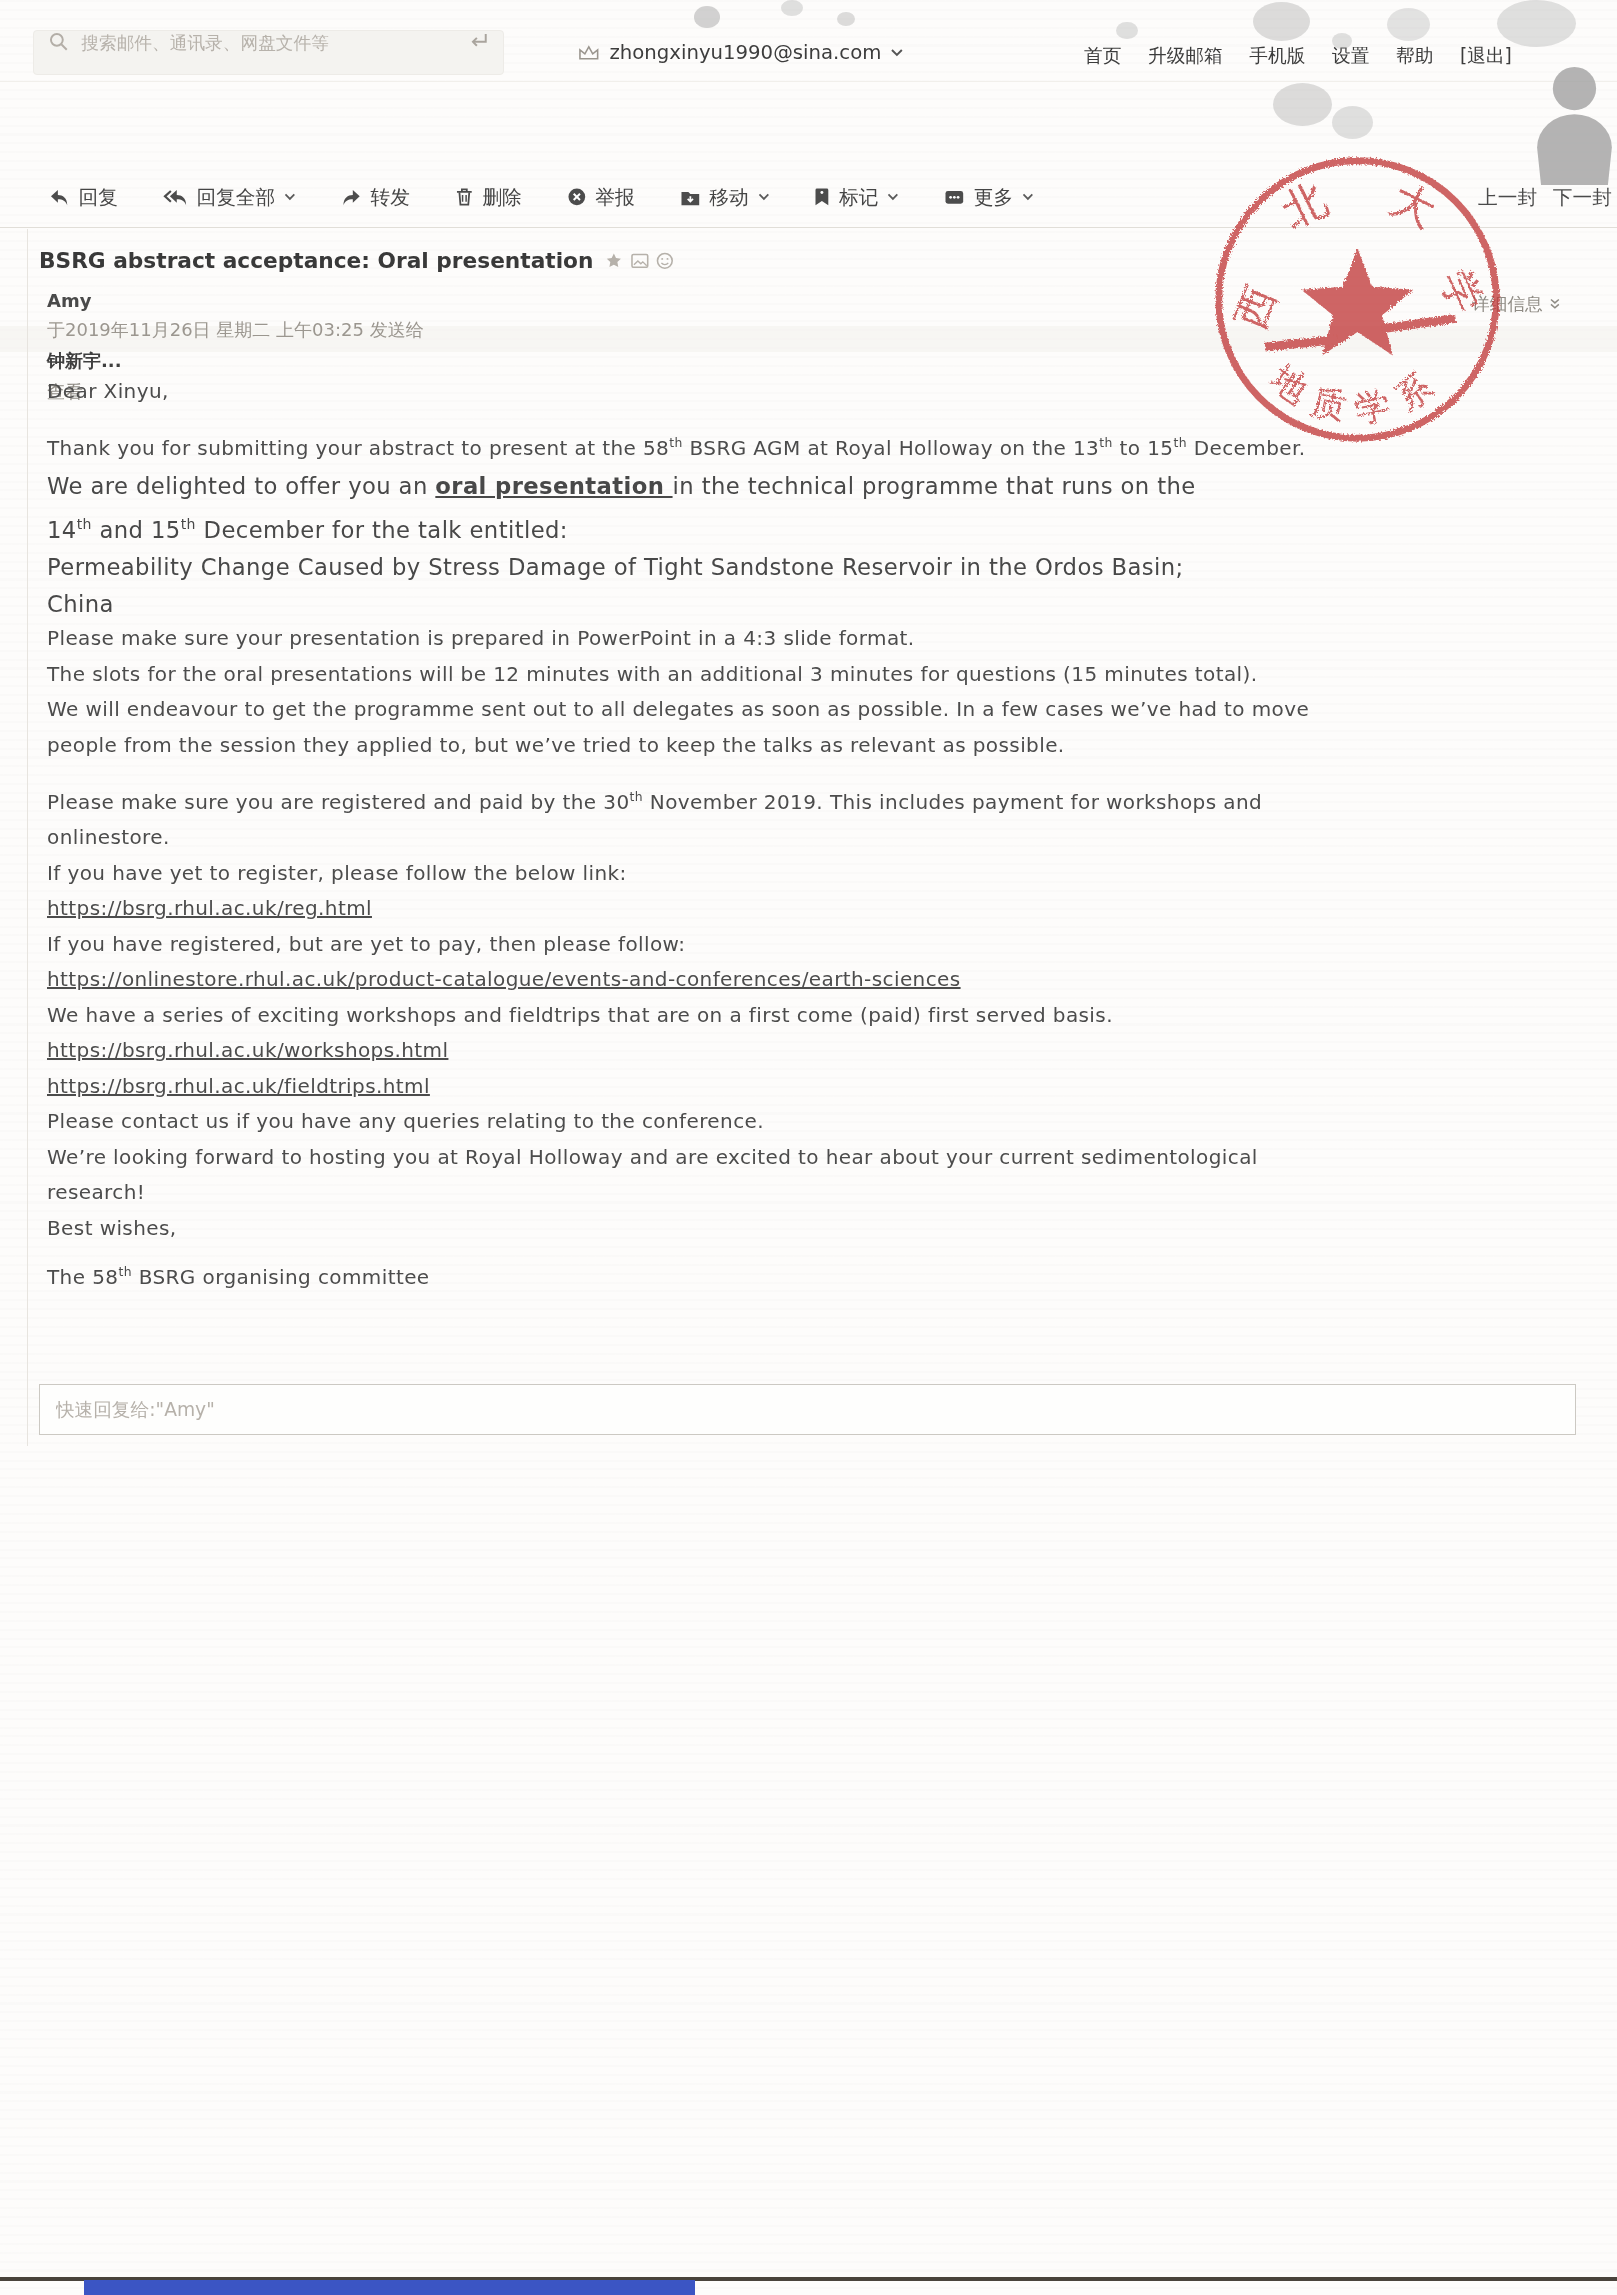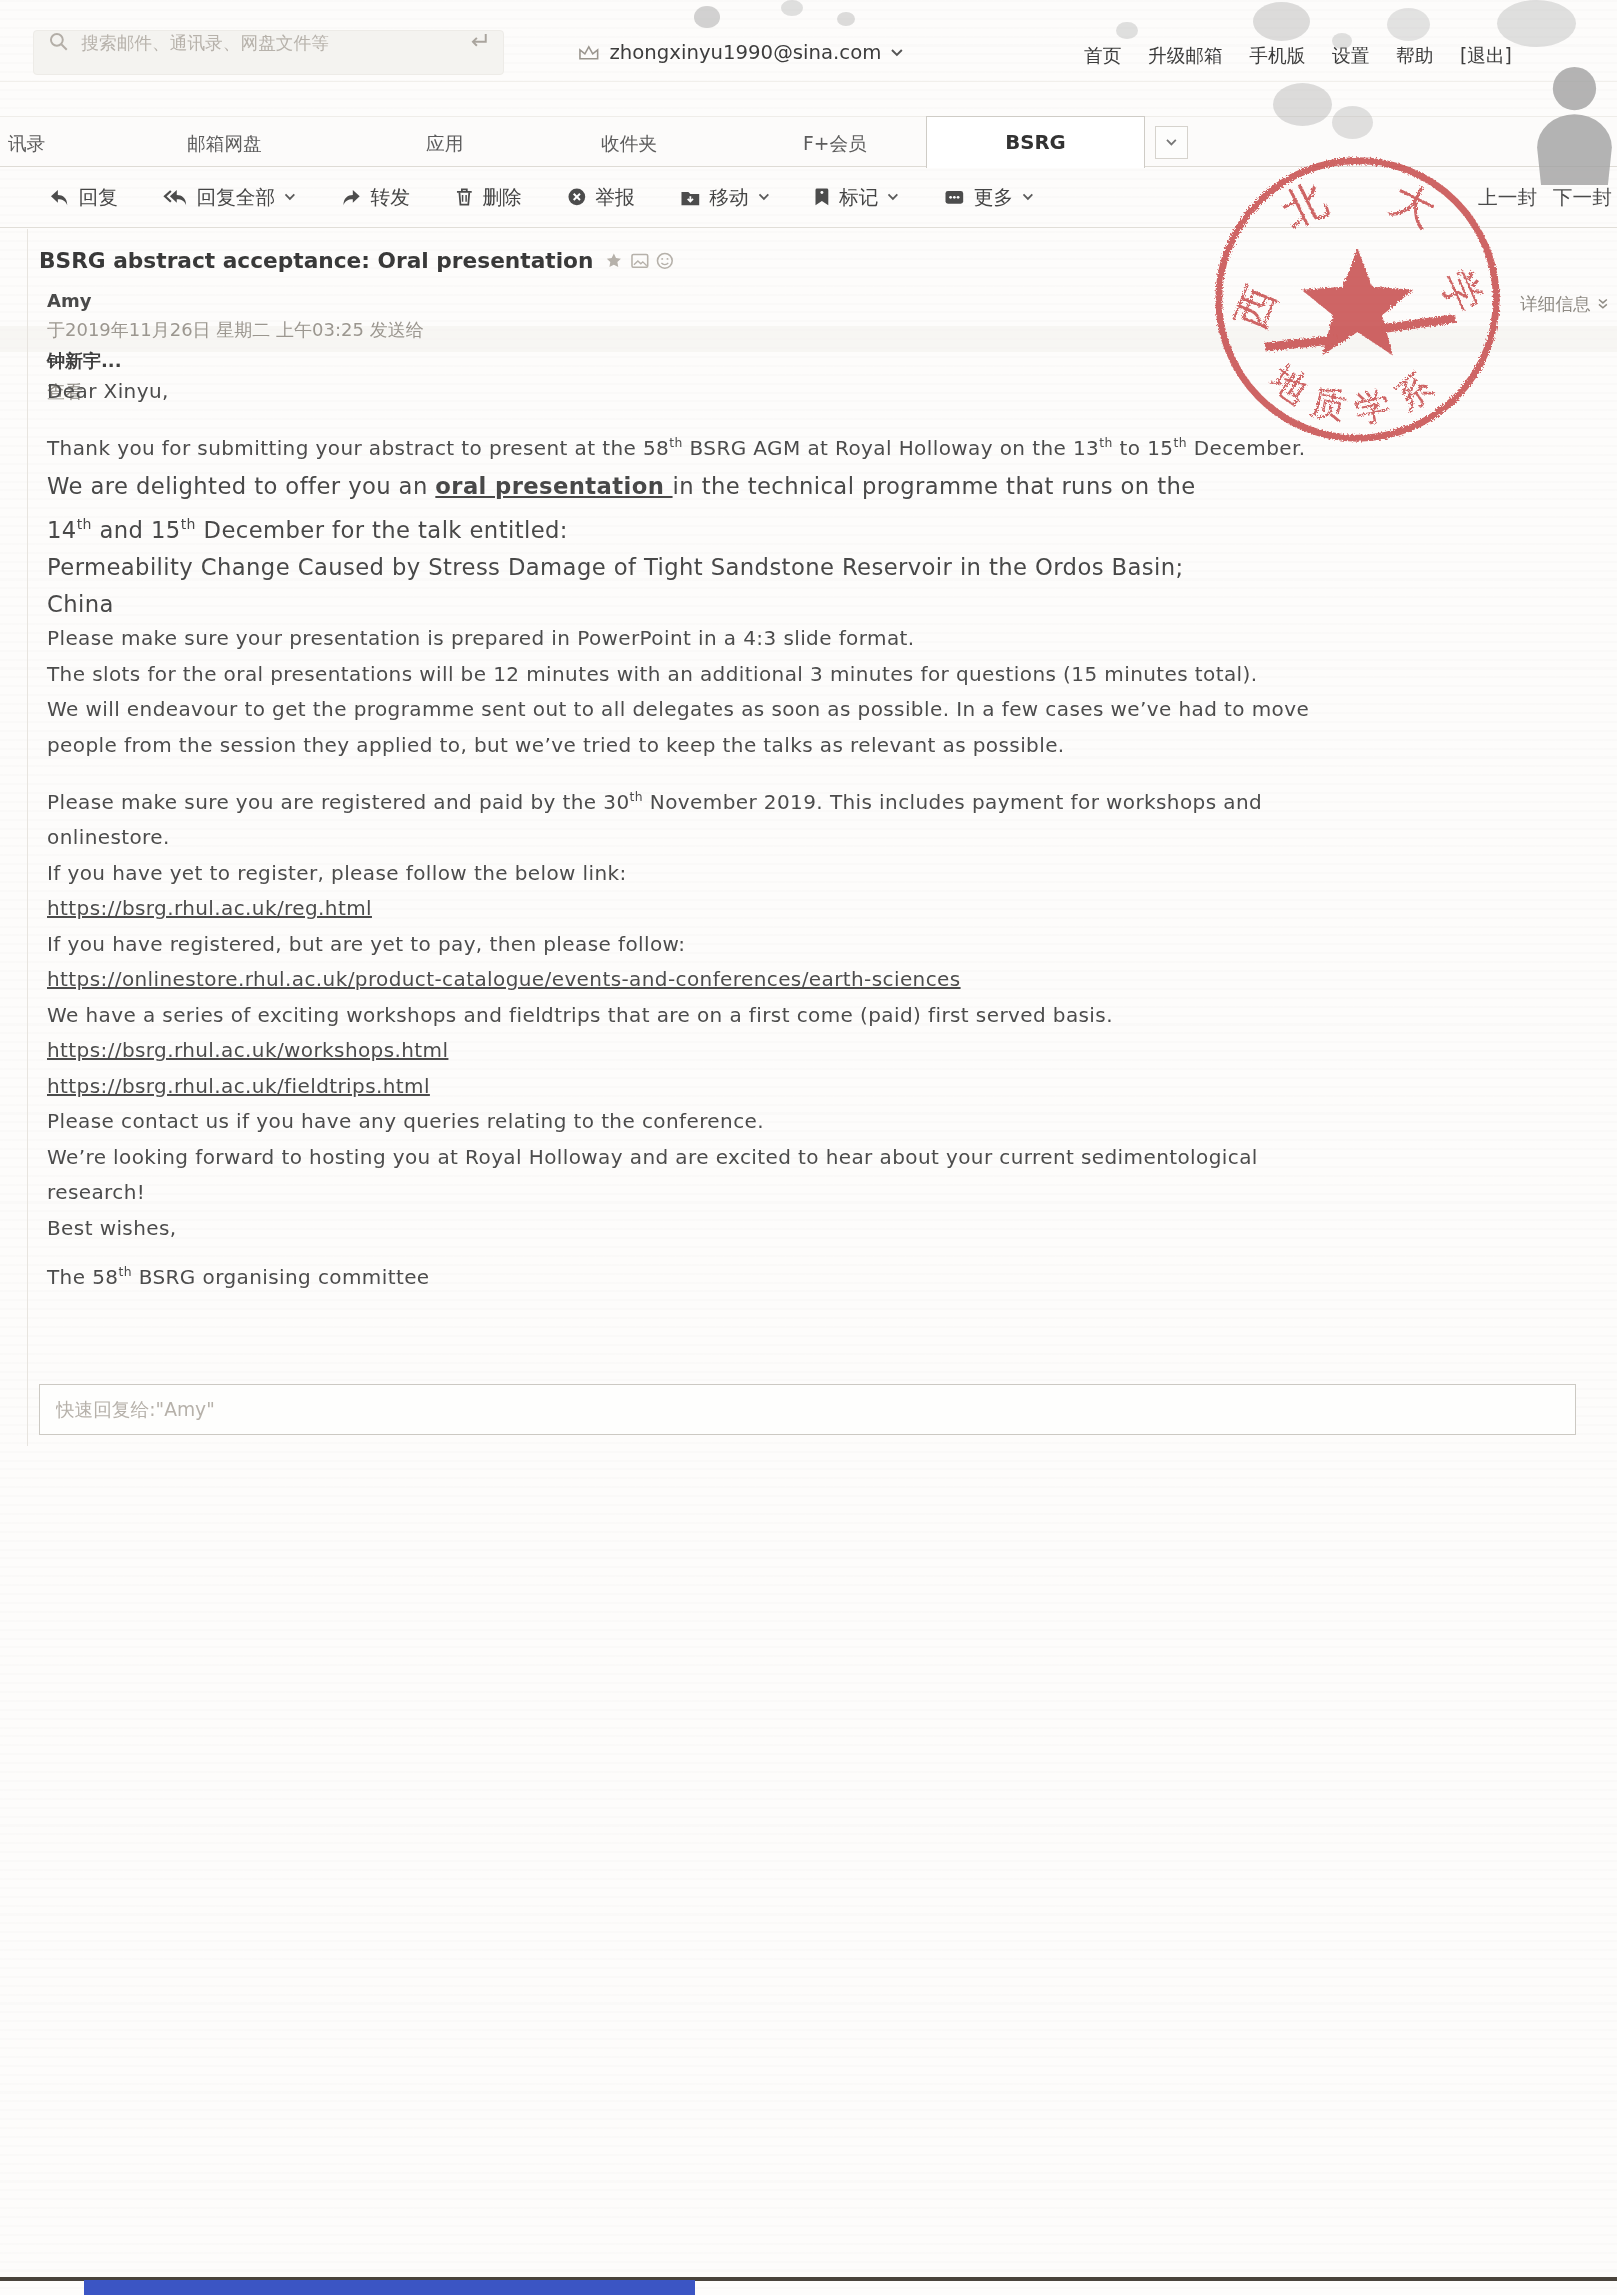--- a/index.html
+++ b/index.html
@@ -40,21 +40,21 @@
   .leftline{position:absolute;left:26.6px;top:229px;width:1px;height:1217px;background:#e7e4df;}
   .band{position:absolute;left:0;top:326px;width:100%;height:25.6px;background:#f2f0ec;opacity:.5;}
   .subject{position:absolute;left:39px;top:248px;display:flex;align-items:center;gap:11.8px;}
   .subject-text{font-size:21.7px;font-weight:bold;color:#393939;}
   .subject-icons{display:flex;gap:7.9px;align-items:center;}
   .senderline{position:absolute;left:39px;top:290px;font-size:18px;color:#9b968f;display:flex;
               gap:6.9px;align-items:baseline;white-space:nowrap;flex-direction:column;}
   .sender-name{font-weight:bold;color:#4a4a4a;}
   .recipient{font-weight:bold;color:#3f3f3f;text-align:right;}
   .view-link{margin-left:8px;color:#8f8b84;cursor:pointer;}
-  .details{position:absolute;left:1520px;top:292px;font-size:17.7px;color:#8f8b84;display:flex;
+  .details{position:absolute;left:1472px;top:292px;font-size:17.7px;color:#8f8b84;display:flex;
            align-items:center;gap:5.9px;cursor:pointer;white-space:nowrap;}
 
   
   .email-body{position:absolute;left:47px;top:378px;width:1556px;font-size:20px;letter-spacing:0.4px;
               color:#4c4c4c;}
   .email-body p{margin:0 0 7.9px;line-height:27.6px;white-space:nowrap;}
   .email-body p.big{font-size:22.7px;line-height:32.5px;margin:0 0 4.9px;color:#484848;}
   .email-body p.mb{margin-bottom:23.6px;}
   .email-body p.mt{margin-top:15.8px;}
   .email-body sup{font-size:.62em;}
@@ -118,33 +118,20 @@
     <div class="navlinks">
       <span>首页</span>
       <span>升级邮箱</span>
       <span>手机版</span>
       <span>设置</span>
       <span>帮助</span>
       <span>[退出]</span>
     </div>
   </div>
 
-  <div class="tabs">
-    <span class="tab" style="left:7.9px">讯录</span>
-    <span class="tab" style="left:187px">邮箱网盘</span>
-    <span class="tab" style="left:426px">应用</span>
-    <span class="tab" style="left:601px">收件夹</span>
-    <span class="tab" style="left:803px">F+会员</span>
-    <div class="tab-active">BSRG</div>
-    <div class="tab-caret">
-      <svg width="12.8" height="8.9" viewBox="0 0 13 9">
-          <path d="M2 2 l4.5 4.5 L11 2" fill="none" stroke="#777" stroke-width="1.8"></path>
-        </svg>
-    </div>
-  </div>
 
   <div class="toolbar">
     <span class="tb">
       <svg width="20.7" height="18.7" viewBox="0 0 21 19">
           <path d="M9 2 L2 8.5 L9 15 V11.5 C14 11.5 17 13.5 18.5 17.5 C18.5 10 14 7 9 7 Z" fill="#4c4c4c"></path>
         </svg>
       <span>回复</span>
     </span>
     <span class="tb">
       <svg width="24.6" height="18.7" viewBox="0 0 25 19">

